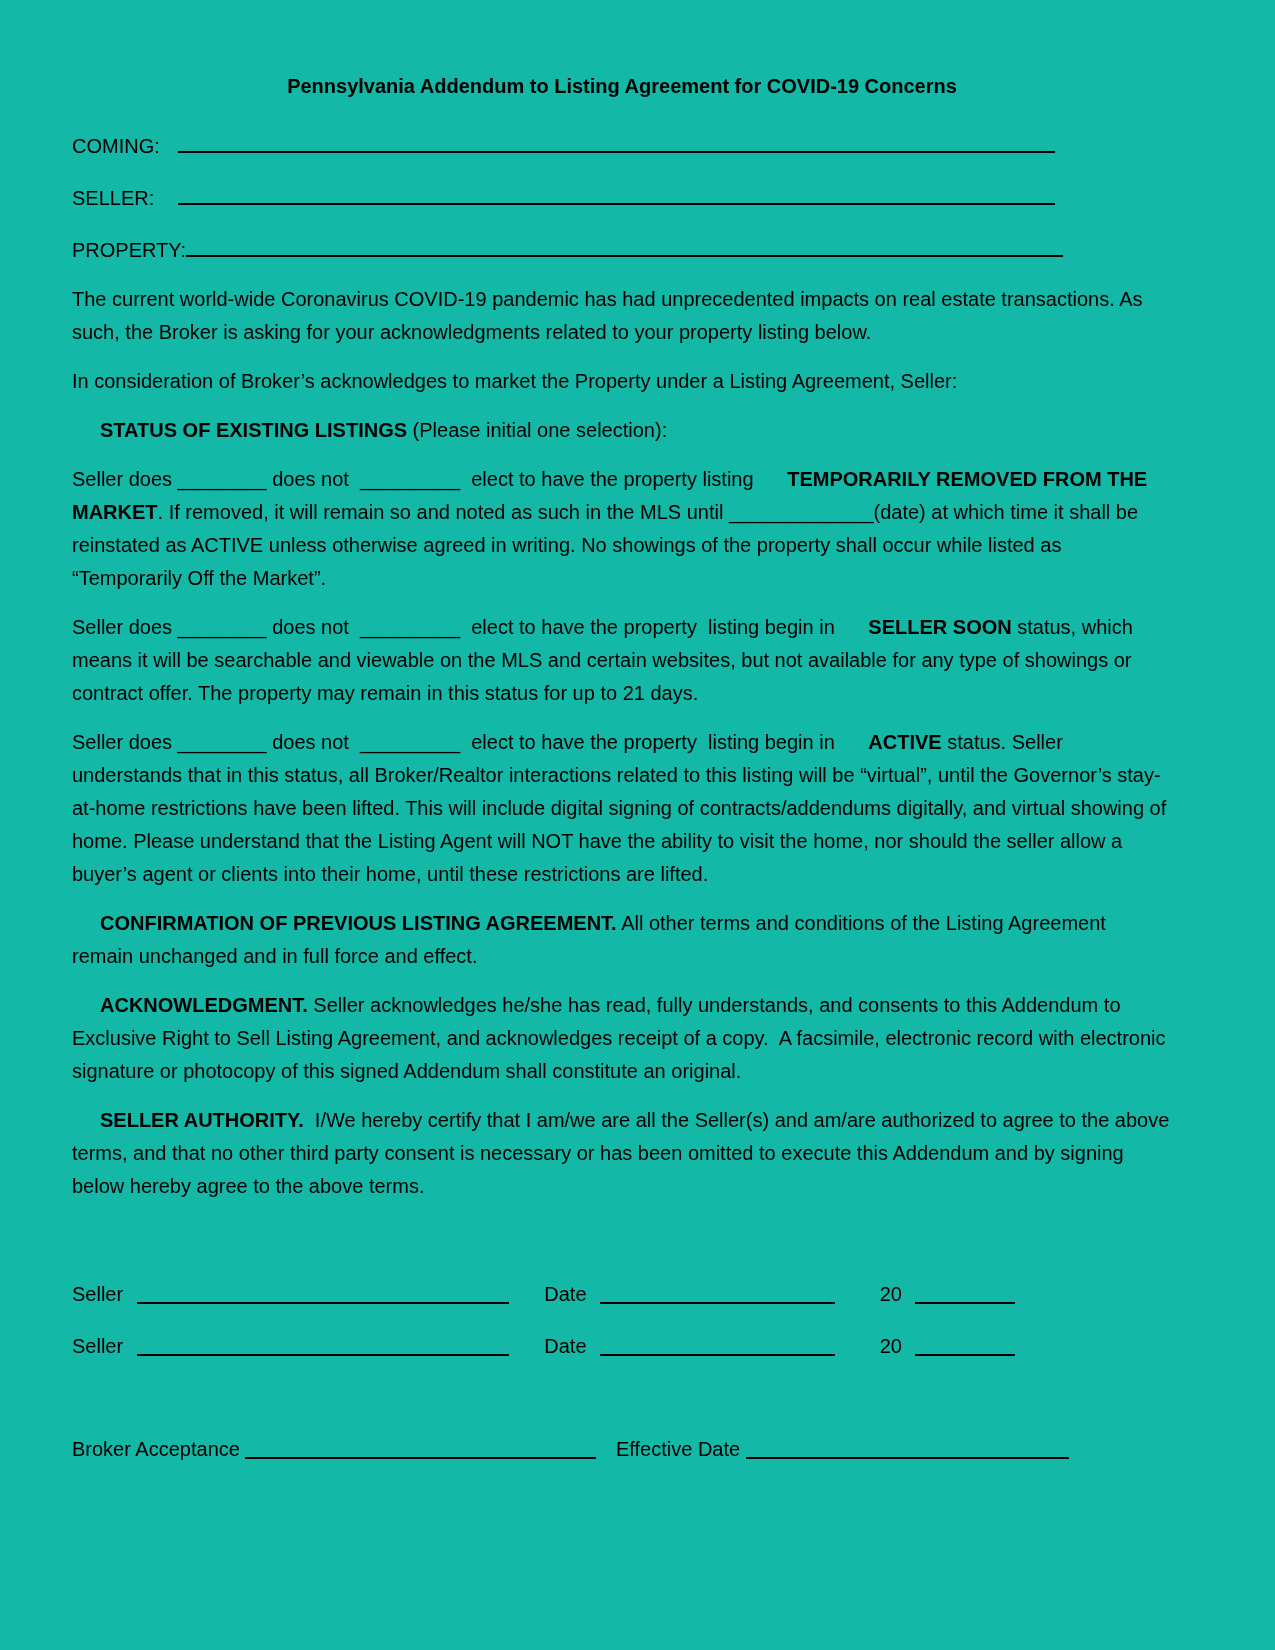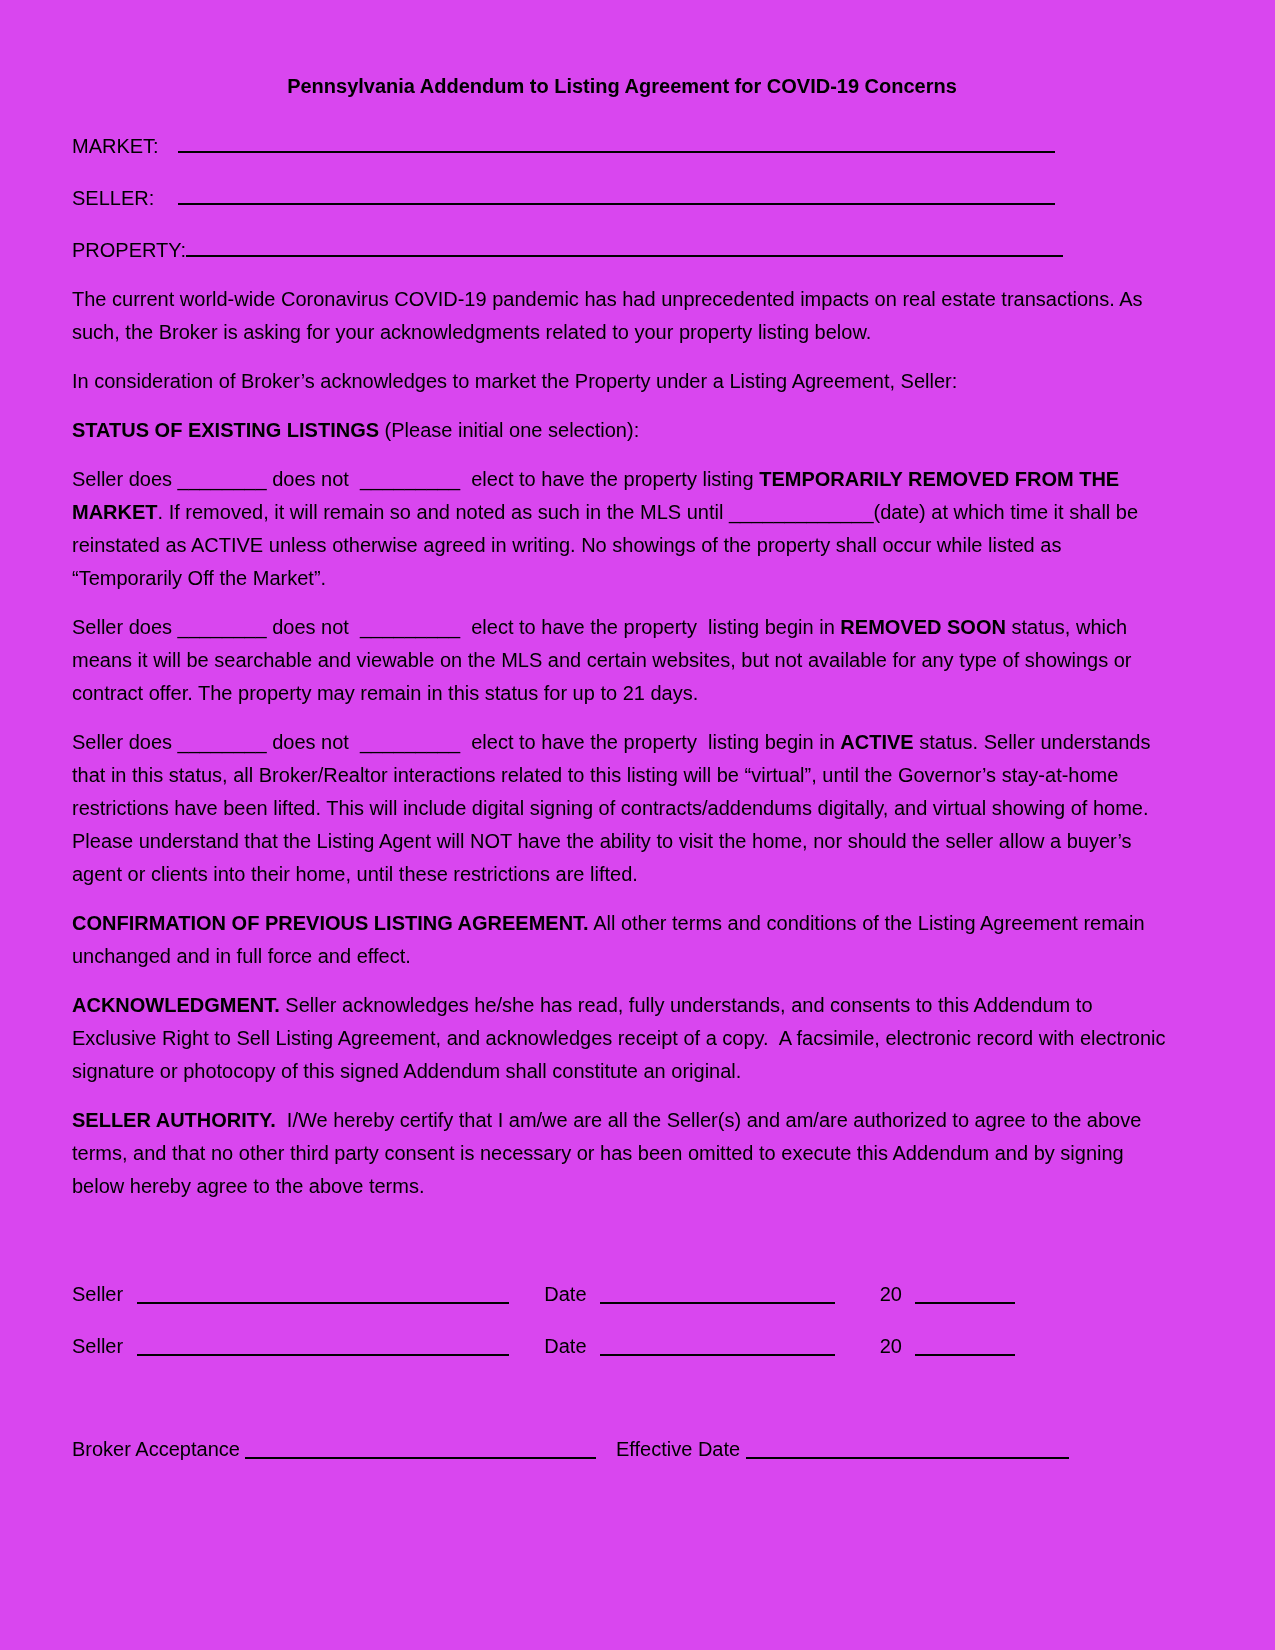--- a/index.html
+++ b/index.html
@@ -1,20 +1,20 @@
 <!DOCTYPE html>
 <html><head>
 <meta charset="utf-8">
 <style>
   html, body { margin: 0; padding: 0; background: #ffffff; }
   .page {
     position: relative;
     width: 1275px;
     height: 1650px;
-    background: #d946ef;
+    background: #14b8a6;
     color: #000000;
     font-family: "Liberation Sans", sans-serif;
     font-size: 20px;
     line-height: 33px;
     overflow: hidden;
   }
   .content {
     position: absolute;
     left: 72px;
     top: 70px;
@@ -40,21 +40,21 @@
     height: 24px;
     border-bottom: 2px solid #000;
     margin-bottom: -3px;
   }
   .field-row .blank-line { width: 877px; }
   .paragraphs { margin-top: 12px; }
   .para {
     margin: 0 0 16px 0;
     white-space: pre-wrap;
   }
-  .b { font-weight: bold; }
+  .b { font-weight: bold; margin-left: 28px; }
   .signatures {
     position: absolute;
     left: 72px;
     top: 1278px;
     width: 1100px;
   }
   .sig-row { height: 33px; margin-bottom: 19px; }
   .sig-row .ml8  { margin-left: 8px; }
   .sig-row .ml15 { margin-left: 30px; }
   .sig-row .ml25 { margin-left: 39px; }
@@ -68,40 +68,40 @@
 </style>
 </head>
 <body>
 
 <div class="page">
   <div class="content">
 
     <p class="doc-title">Pennsylvania Addendum to Listing Agreement for COVID-19 Concerns</p>
 
     <div class="field-row">
-      <span class="field-label">MARKET:</span>
+      <span class="field-label">COMING:</span>
       <span class="blank-line"></span>
     </div>
 
     <div class="field-row">
       <span class="field-label">SELLER:</span>
       <span class="blank-line"></span>
     </div>
 
     <div class="field-row">
       <span class="field-label">PROPERTY:</span>
       <span class="blank-line"></span>
     </div>
 
     <div class="paragraphs">
         <p class="para"><span>The current world-wide Coronavirus COVID-19 pandemic has had unprecedented impacts on real estate transactions. As such, the Broker is asking for your acknowledgments related to your property listing below.</span></p>
         <p class="para"><span>In consideration of Broker’s acknowledges to market the Property under a Listing Agreement, Seller:</span></p>
         <p class="para"><span class="b">STATUS OF EXISTING LISTINGS</span><span> (Please initial one selection):</span></p>
         <p class="para"><span>Seller does ________ does not  _________  elect to have the property listing </span><span class="b">TEMPORARILY REMOVED FROM THE MARKET</span><span>. If removed, it will remain so and noted as such in the MLS until _____________(date) at which time it shall be reinstated as ACTIVE unless otherwise agreed in writing. No showings of the property shall occur while listed as “Temporarily Off the Market”.</span></p>
-        <p class="para"><span>Seller does ________ does not  _________  elect to have the property  listing begin in </span><span class="b">REMOVED SOON</span><span> status, which means it will be searchable and viewable on the MLS and certain websites, but not available for any type of showings or contract offer. The property may remain in this status for up to 21 days.</span></p>
+        <p class="para"><span>Seller does ________ does not  _________  elect to have the property  listing begin in </span><span class="b">SELLER SOON</span><span> status, which means it will be searchable and viewable on the MLS and certain websites, but not available for any type of showings or contract offer. The property may remain in this status for up to 21 days.</span></p>
         <p class="para"><span>Seller does ________ does not  _________  elect to have the property  listing begin in </span><span class="b">ACTIVE</span><span> status. Seller understands that in this status, all Broker/Realtor interactions related to this listing will be “virtual”, until the Governor’s stay-at-home restrictions have been lifted. This will include digital signing of contracts/addendums digitally, and virtual showing of home. Please understand that the Listing Agent will NOT have the ability to visit the home, nor should the seller allow a buyer’s agent or clients into their home, until these restrictions are lifted.</span></p>
         <p class="para"><span class="b">CONFIRMATION OF PREVIOUS LISTING AGREEMENT.</span><span> All other terms and conditions of the Listing Agreement remain unchanged and in full force and effect.</span></p>
         <p class="para"><span class="b">ACKNOWLEDGMENT.</span><span> Seller acknowledges he/she has read, fully understands, and consents to this Addendum to Exclusive Right to Sell Listing Agreement, and acknowledges receipt of a copy.  A facsimile, electronic record with electronic signature or photocopy of this signed Addendum shall constitute an original.</span></p>
         <p class="para"><span class="b">SELLER AUTHORITY.</span><span>  I/We hereby certify that I am/we are all the Seller(s) and am/are authorized to agree to the above terms, and that no other third party consent is necessary or has been omitted to execute this Addendum and by signing below hereby agree to the above terms.</span></p>
       </div>
   </div>
 
   <div class="signatures">
 
     <div class="sig-row">

